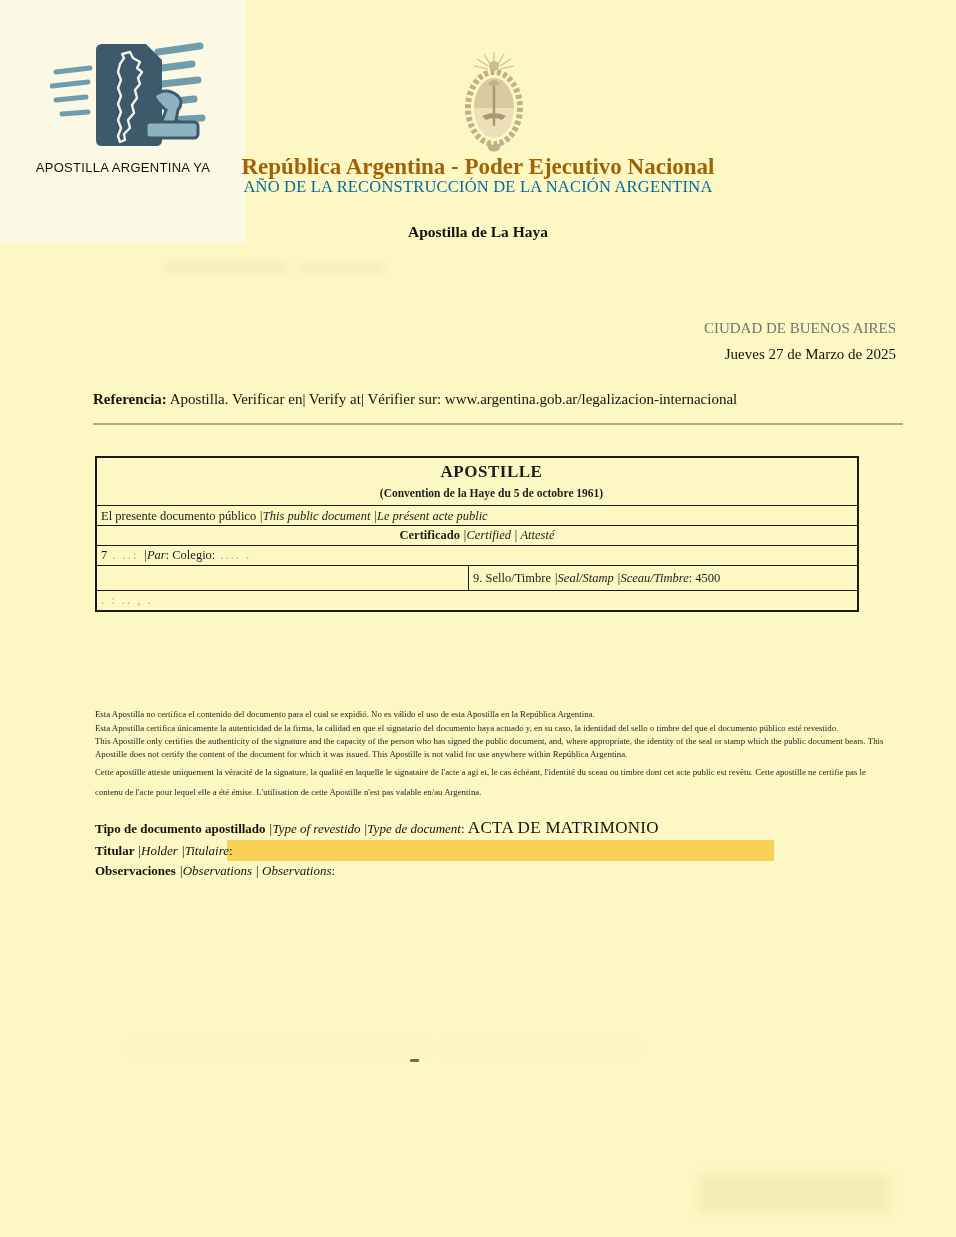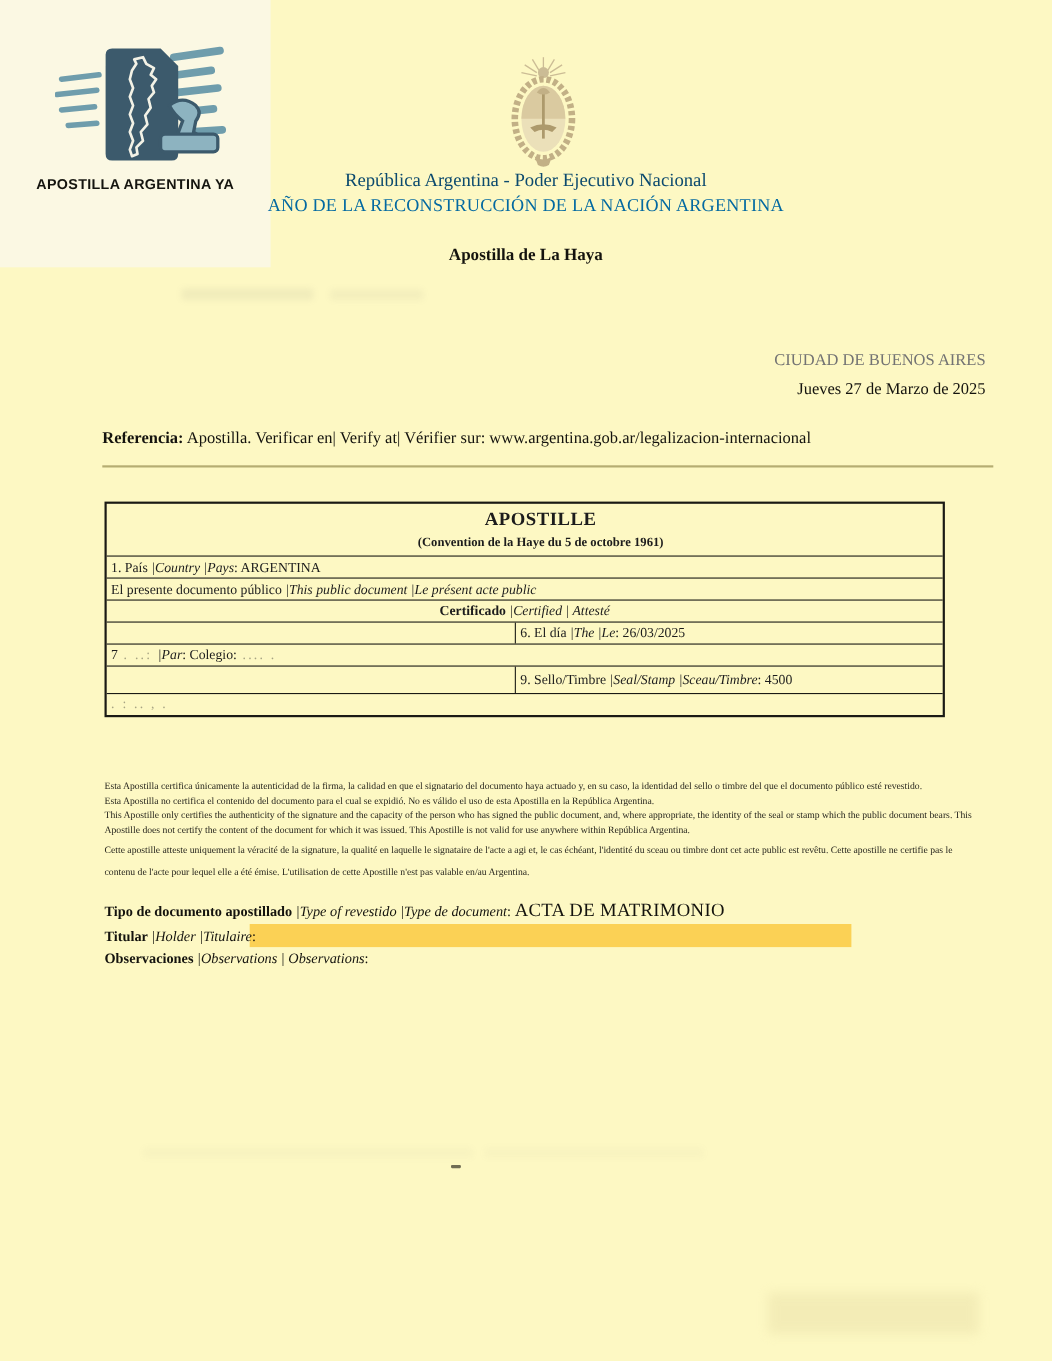--- a/index.html
+++ b/index.html
@@ -8,29 +8,29 @@
     background:#fdf8c3;
     font-family:"Liberation Serif", serif;
     color:#1c1c1c;
   }
   .abs{position:absolute;}
 
   
   .logo-box{left:0;top:0;width:246px;height:243px;background:#fbf8e3;}
   .logo-art{left:50px;top:38px;width:158px;height:122px;}
   .logo-label{left:0;top:160px;width:246px;text-align:center;
-    font-family:"Liberation Sans", sans-serif;font-weight:700;
+    font-family:"Liberation Sans", sans-serif;font-weight:400;
     font-size:13px;letter-spacing:.3px;color:#15150f;}
 
   
   .coat{left:446px;top:50px;width:96px;height:104px;opacity:.85;}
 
   
   .h-line{left:0;width:956px;text-align:center;}
-  .h1{top:154px;font-size:17px;font-weight:normal;color:#0c4a6e;}
+  .h1{top:154px;font-size:23px;font-weight:bold;color:#a16207;}
   .h2{top:177px;font-size:16.5px;color:#0369a1;letter-spacing:.2px;}
   .h3{top:223px;font-size:15.5px;font-weight:bold;color:#14130e;}
 
   .ghost{background:#8a8878;filter:blur(3px);border-radius:2px;}
   .g1{left:165px;top:262px;width:120px;height:11px;opacity:.10;}
   .g2{left:300px;top:263px;width:85px;height:10px;opacity:.08;}
 
   .city{top:320px;right:60px;font-size:15px;color:#737373;}
   .date{top:346px;right:60px;font-size:15px;color:#14130e;}
   .right-text{position:absolute;text-align:right;}
@@ -156,47 +156,40 @@
 <div class="abs ref"><b>Referencia:</b><span> Apostilla. Verificar en| Verify at| Vérifier sur: www.argentina.gob.ar/legalizacion-internacional</span></div>
 <div class="abs rule"></div>
 
 <div class="abs tbl">
   <div class="trow t-head">
     <div class="t-title">APOSTILLE</div>
     <div class="t-sub">(Convention de la Haye du 5 de octobre 1961)</div>
   </div>
 
   <div class="trow h19">
-    <div class="cellpad"><span class="seg-n">1. País </span><span class="seg-i">|Country |Pays</span><span class="seg-n">: ARGENTINA</span></div>
-  </div>
-  <div class="trow h19">
     <div class="cellpad"><span class="seg-n">El presente documento público </span><span class="seg-i">|This public document |Le présent acte public</span></div>
   </div>
   <div class="trow h18 t-center">
     <div class="cellpad"><span class="seg-b">Certificado </span><span class="seg-i">|Certified | Attesté</span></div>
-  </div>
-  <div class="trow h19 split">
-    <div class="lcell"></div>
-    <div class="rcell"><span class="seg-n">6. El día </span><span class="seg-i">|The |Le</span><span class="seg-n">: 26/03/2025</span></div>
   </div>
   <div class="trow h19">
     <div class="cellpad"><span class="seg-n">7</span><span class="seg-f">  . ..: </span><span class="seg-i">|Par</span><span class="seg-n">: Colegio:</span><span class="seg-f"> .... .</span></div>
   </div>
   <div class="trow h24 split">
     <div class="lcell"></div>
     <div class="rcell"><span class="seg-n">9. Sello/Timbre </span><span class="seg-i">|Seal/Stamp |Sceau/Timbre</span><span class="seg-n">: 4500</span></div>
   </div>
   <div class="trow h13">
     <div class="cellpad"><span class="seg-f">. :  .. ,   .</span></div>
   </div>
 </div>
 
 <div class="abs fine">
+  <p>Esta Apostilla no certifica el contenido del documento para el cual se expidió. No es válido el uso de esta Apostilla en la República Argentina.</p>
   <p>Esta Apostilla certifica únicamente la autenticidad de la firma, la calidad en que el signatario del documento haya actuado y, en su caso, la identidad del sello o timbre del que el documento público esté revestido.</p>
-  <p>Esta Apostilla no certifica el contenido del documento para el cual se expidió. No es válido el uso de esta Apostilla en la República Argentina.</p>
   <p>This Apostille only certifies the authenticity of the signature and the capacity of the person who has signed the public document, and, where appropriate, the identity of the seal or stamp which the public document bears. This Apostille does not certify the content of the document for which it was issued. This Apostille is not valid for use anywhere within República Argentina.</p>
   <p class="fr">Cette apostille atteste uniquement la véracité de la signature, la qualité en laquelle le signataire de l'acte a agi et, le cas échéant, l'identité du sceau ou timbre dont cet acte public est revêtu. Cette apostille ne certifie pas le contenu de l'acte pour lequel elle a été émise. L'utilisation de cette Apostille n'est pas valable en/au Argentina.</p>
 </div>
 
 <div class="abs hl"></div>
 <div class="abs f-line f-doc"><span class="seg-b">Tipo de documento apostillado </span><span class="seg-i">|Type of revestido |Type de document</span><span class="seg-n">: </span><span class="seg-big">ACTA DE MATRIMONIO</span></div>
 <div class="abs f-line f-tit"><span class="seg-b">Titular </span><span class="seg-i">|Holder |Titulaire</span><span class="seg-n">:</span></div>
 <div class="abs f-line f-obs"><span class="seg-b">Observaciones </span><span class="seg-i">|Observations | Observations</span><span class="seg-n">:</span></div>
 
 <div class="abs ghost g3"></div>

